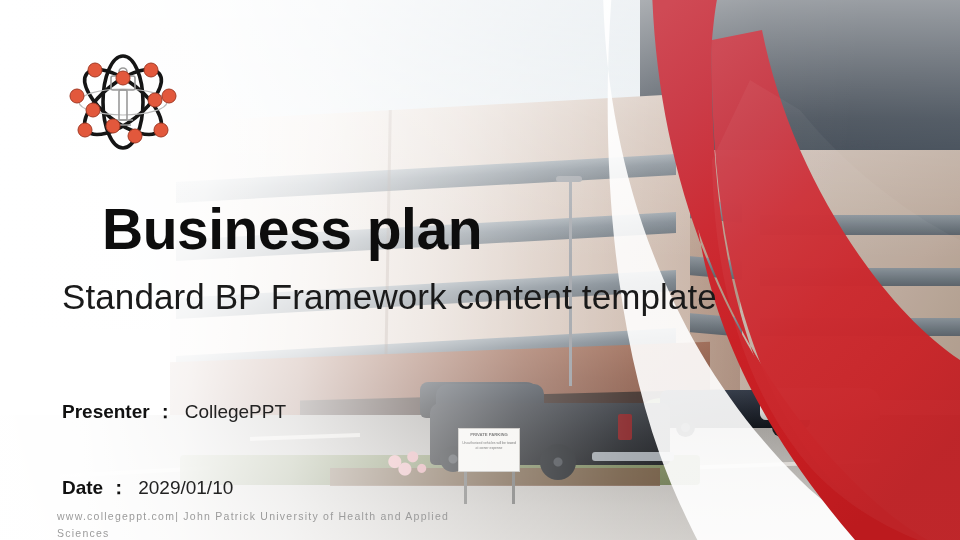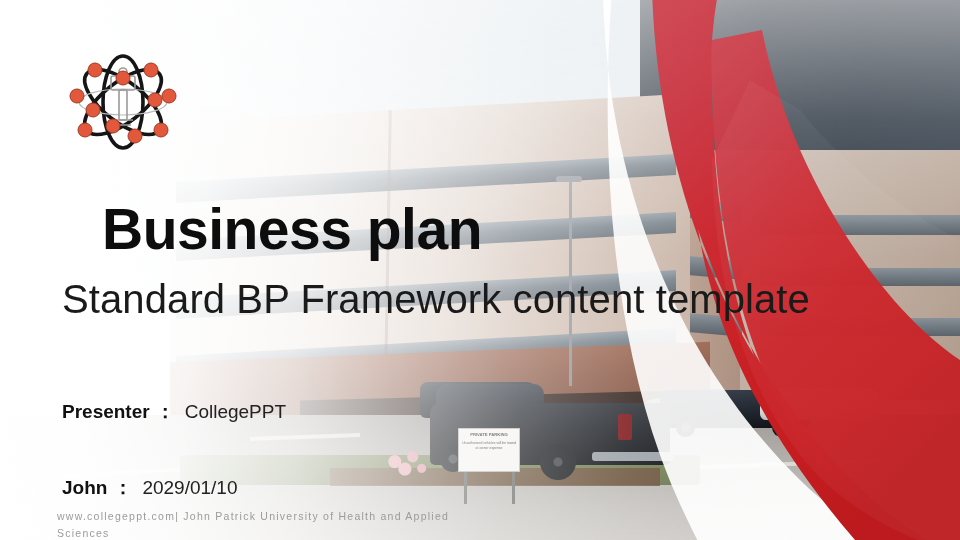--- a/index.html
+++ b/index.html
@@ -164,21 +164,21 @@
   }
 
   
   .title {
     position:absolute; left:62px; top:200px;
     font-size:57px; font-weight:bold; color:#0d0d0d;
     letter-spacing:-.5px; line-height:1.05; white-space:nowrap;margin-left:40px;
   }
   .subtitle {
     position:absolute; left:62px; top:277px;
-    font-size:40px; font-weight:normal; color:#1a1a1a;
+    font-size:35px; font-weight:normal; color:#1a1a1a;
     letter-spacing:.1px; white-space:nowrap;
   }
   .meta { position:absolute; left:62px; top:356px;text-align:center; }
   .meta-row {
     display:flex; align-items:baseline;
     font-size:19px; color:#111; margin-bottom:7px; white-space:nowrap;
   }
   .meta-label { font-weight:bold; }
   .meta-sep { font-weight:bold; margin:0 4px 0 6px; }
   .meta-value { font-weight:normal; color:#222; margin-left:6px;margin-top:45px; }
@@ -375,21 +375,21 @@
   <div class="title">Business plan</div>
   <div class="subtitle">Standard BP Framework content template</div>
 
   <div class="meta">
     <div class="meta-row">
       <span class="meta-label">Presenter</span>
       <span class="meta-sep">：</span>
       <span class="meta-value">CollegePPT</span>
     </div>
     <div class="meta-row">
-      <span class="meta-label">John</span>
+      <span class="meta-label">Date</span>
       <span class="meta-sep">：</span>
       <span class="meta-value">2029/01/10</span>
     </div>
   </div>
 
   <div class="footer">www.collegeppt.com| John Patrick University of Health and Applied Sciences</div>
 
 </div>
 
 </body></html>

